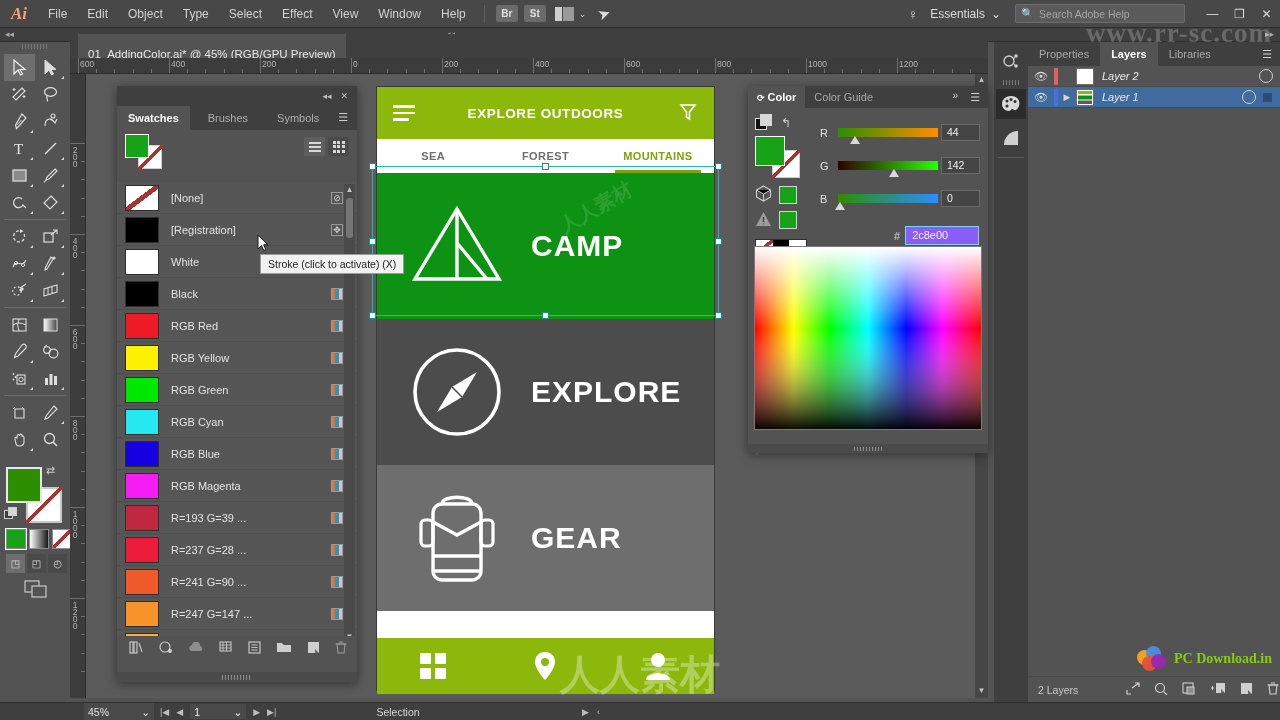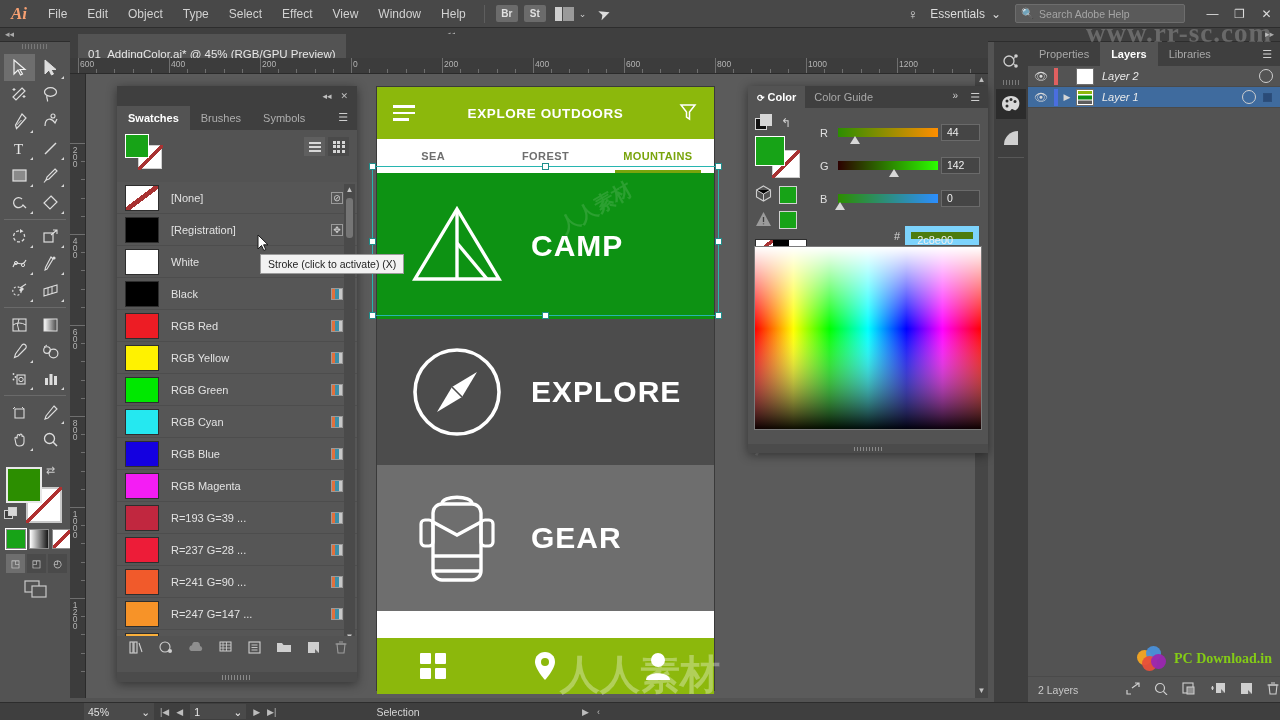--- a/index.html
+++ b/index.html
@@ -172,21 +172,21 @@
   .anch{position:absolute;width:7px;height:7px;background:#fff;border:1px solid #1f8d8a;}
   .anch.tl{left:-4px;top:-4px;} .anch.tc{left:calc(50% - 3.5px);top:-4px;} .anch.tr{right:-4px;top:-4px;}
   .anch.ml{left:-4px;top:calc(50% - 3.5px);} .anch.mr{right:-4px;top:calc(50% - 3.5px);}
   .anch.bl{left:-4px;bottom:-4px;} .anch.bc{left:calc(50% - 3.5px);bottom:-4px;} .anch.br{right:-4px;bottom:-4px;}
 
   
   .panel{position:absolute;background:#535353;box-shadow:0 2px 10px rgba(0,0,0,.45);}
   .swatches{left:117px;top:86px;width:240px;height:596px;}
   .pnl-top{height:20px;background:#3f3f3f;display:flex;align-items:center;justify-content:flex-end;gap:9px;padding-right:9px;}
   .pnl-top span{font-size:9px;color:#bfbfbf;}
-  .tabs-row{height:24px;background:#3f3f3f;display:flex;align-items:flex-end;position:relative;}
+  .tabs-row{height:24px;background:#3f3f3f;display:flex;align-items:flex-end;position:relative;gap:7px;}
   .ptab{height:24px;line-height:24px;padding:0 11px;font-size:11px;color:#aeaeae;}
   .ptab.on{background:#535353;color:#fff;font-weight:bold;}
   .pmenu{position:absolute;right:9px;top:6px;color:#cfcfcf;font-size:11px;line-height:10px;}
 
   .sw-head{height:36px;position:relative;}
   .sw-fs{position:absolute;left:8px;top:4px;width:38px;height:30px;}
   .sw-fs .f{position:absolute;left:0;top:0;width:24px;height:24px;background:#17a317;border:1.5px solid #fff;}
   .sw-fs .s{position:absolute;left:13px;top:11px;width:24px;height:24px;background:#fff;border:1.5px solid #cfcfcf;}
   .sw-fs .s:after{content:"";position:absolute;inset:-1.5px;
     background:linear-gradient(to bottom right,transparent calc(50% - 1.5px),#a83232 calc(50% - 1.5px),#a83232 calc(50% + 1.5px),transparent calc(50% + 1.5px));}
@@ -254,21 +254,21 @@
   .sliders{position:absolute;left:72px;top:8px;width:160px;}
   .srow{display:flex;align-items:center;height:33px;gap:6px;}
   .slab{width:12px;font-size:11px;color:#e0e0e0;}
   .strack{position:relative;width:100px;height:9px;}
   .strack .bar{position:absolute;left:0;top:0;width:100px;height:9px;}
   .shandle{position:absolute;top:8px;width:0;height:0;border-left:5px solid transparent;border-right:5px solid transparent;border-bottom:8px solid #d8d8d8;}
   .sval{width:40px;height:17px;background:#454545;border:1px solid #6a6a6a;color:#efefef;
     font-size:10.5px;line-height:15px;padding-left:5px;}
   .hexrow{position:absolute;left:146px;top:118px;display:flex;align-items:center;gap:5px;}
   .hexrow .h{color:#d6d6d6;font-size:11px;}
-  .hexin{width:74px;height:19px;background:#4d7c0f;border:6px solid #7dd3fc;color:#efefef;font-size:11px;line-height:17px;padding-left:6px;}
+  .hexin{width:74px;height:19px;background:#8b5cf6;border:1px solid #7dd3fc;color:#efefef;font-size:11px;line-height:17px;padding-left:6px;}
   .spectrum{position:absolute;left:6px;top:160px;width:228px;height:184px;border:1px solid #7a7a7a;}
   .cp-grip{position:absolute;left:0;bottom:0;width:240px;height:9px;background:#4b4b4b;
     display:flex;align-items:center;justify-content:center;}
   .cp-grip i{width:28px;height:4px;background:repeating-linear-gradient(90deg,#8a8a8a 0 1px,transparent 1px 3px);}
 
   
   .rail{position:absolute;left:994px;top:42px;width:34px;height:660px;background:#3f3f3f;}
   .rail .ri{width:30px;height:30px;margin:4px 2px;display:flex;align-items:center;justify-content:center;color:#d0d0d0;}
   .rail .ri.on{background:#2c2c2c;}
   .rail .rsep{height:1px;background:#585858;margin:3px 4px;}

